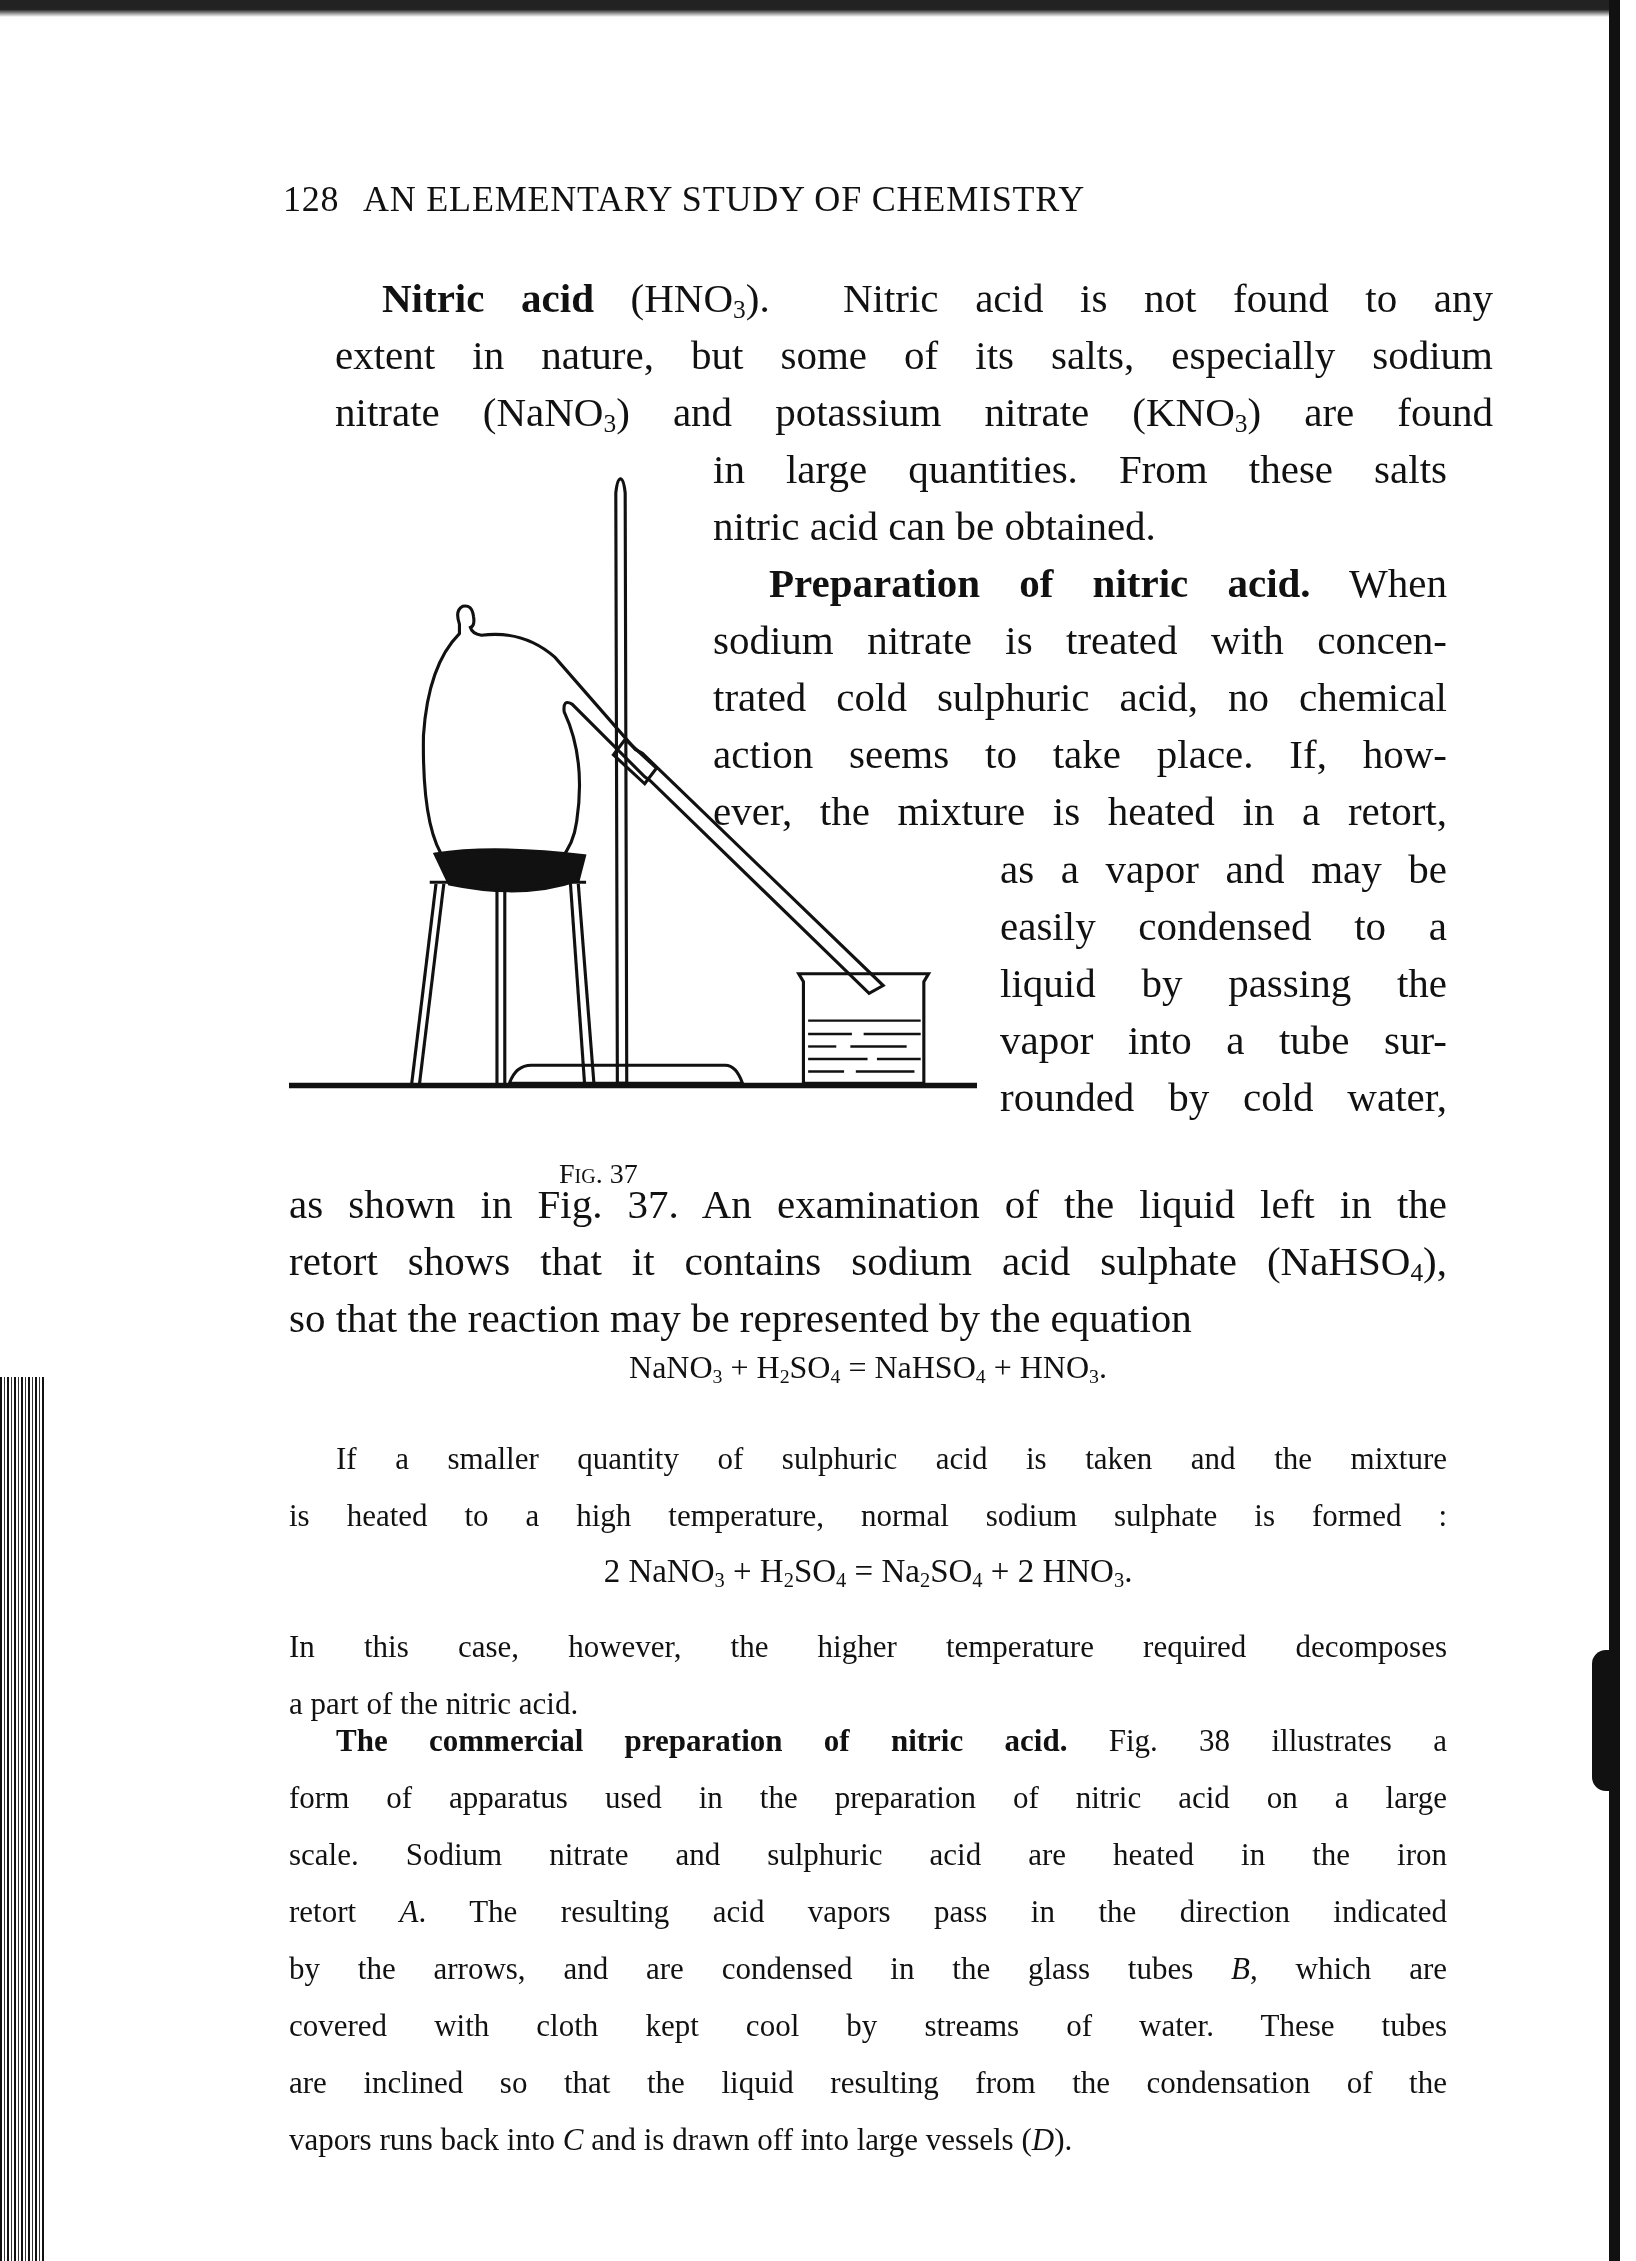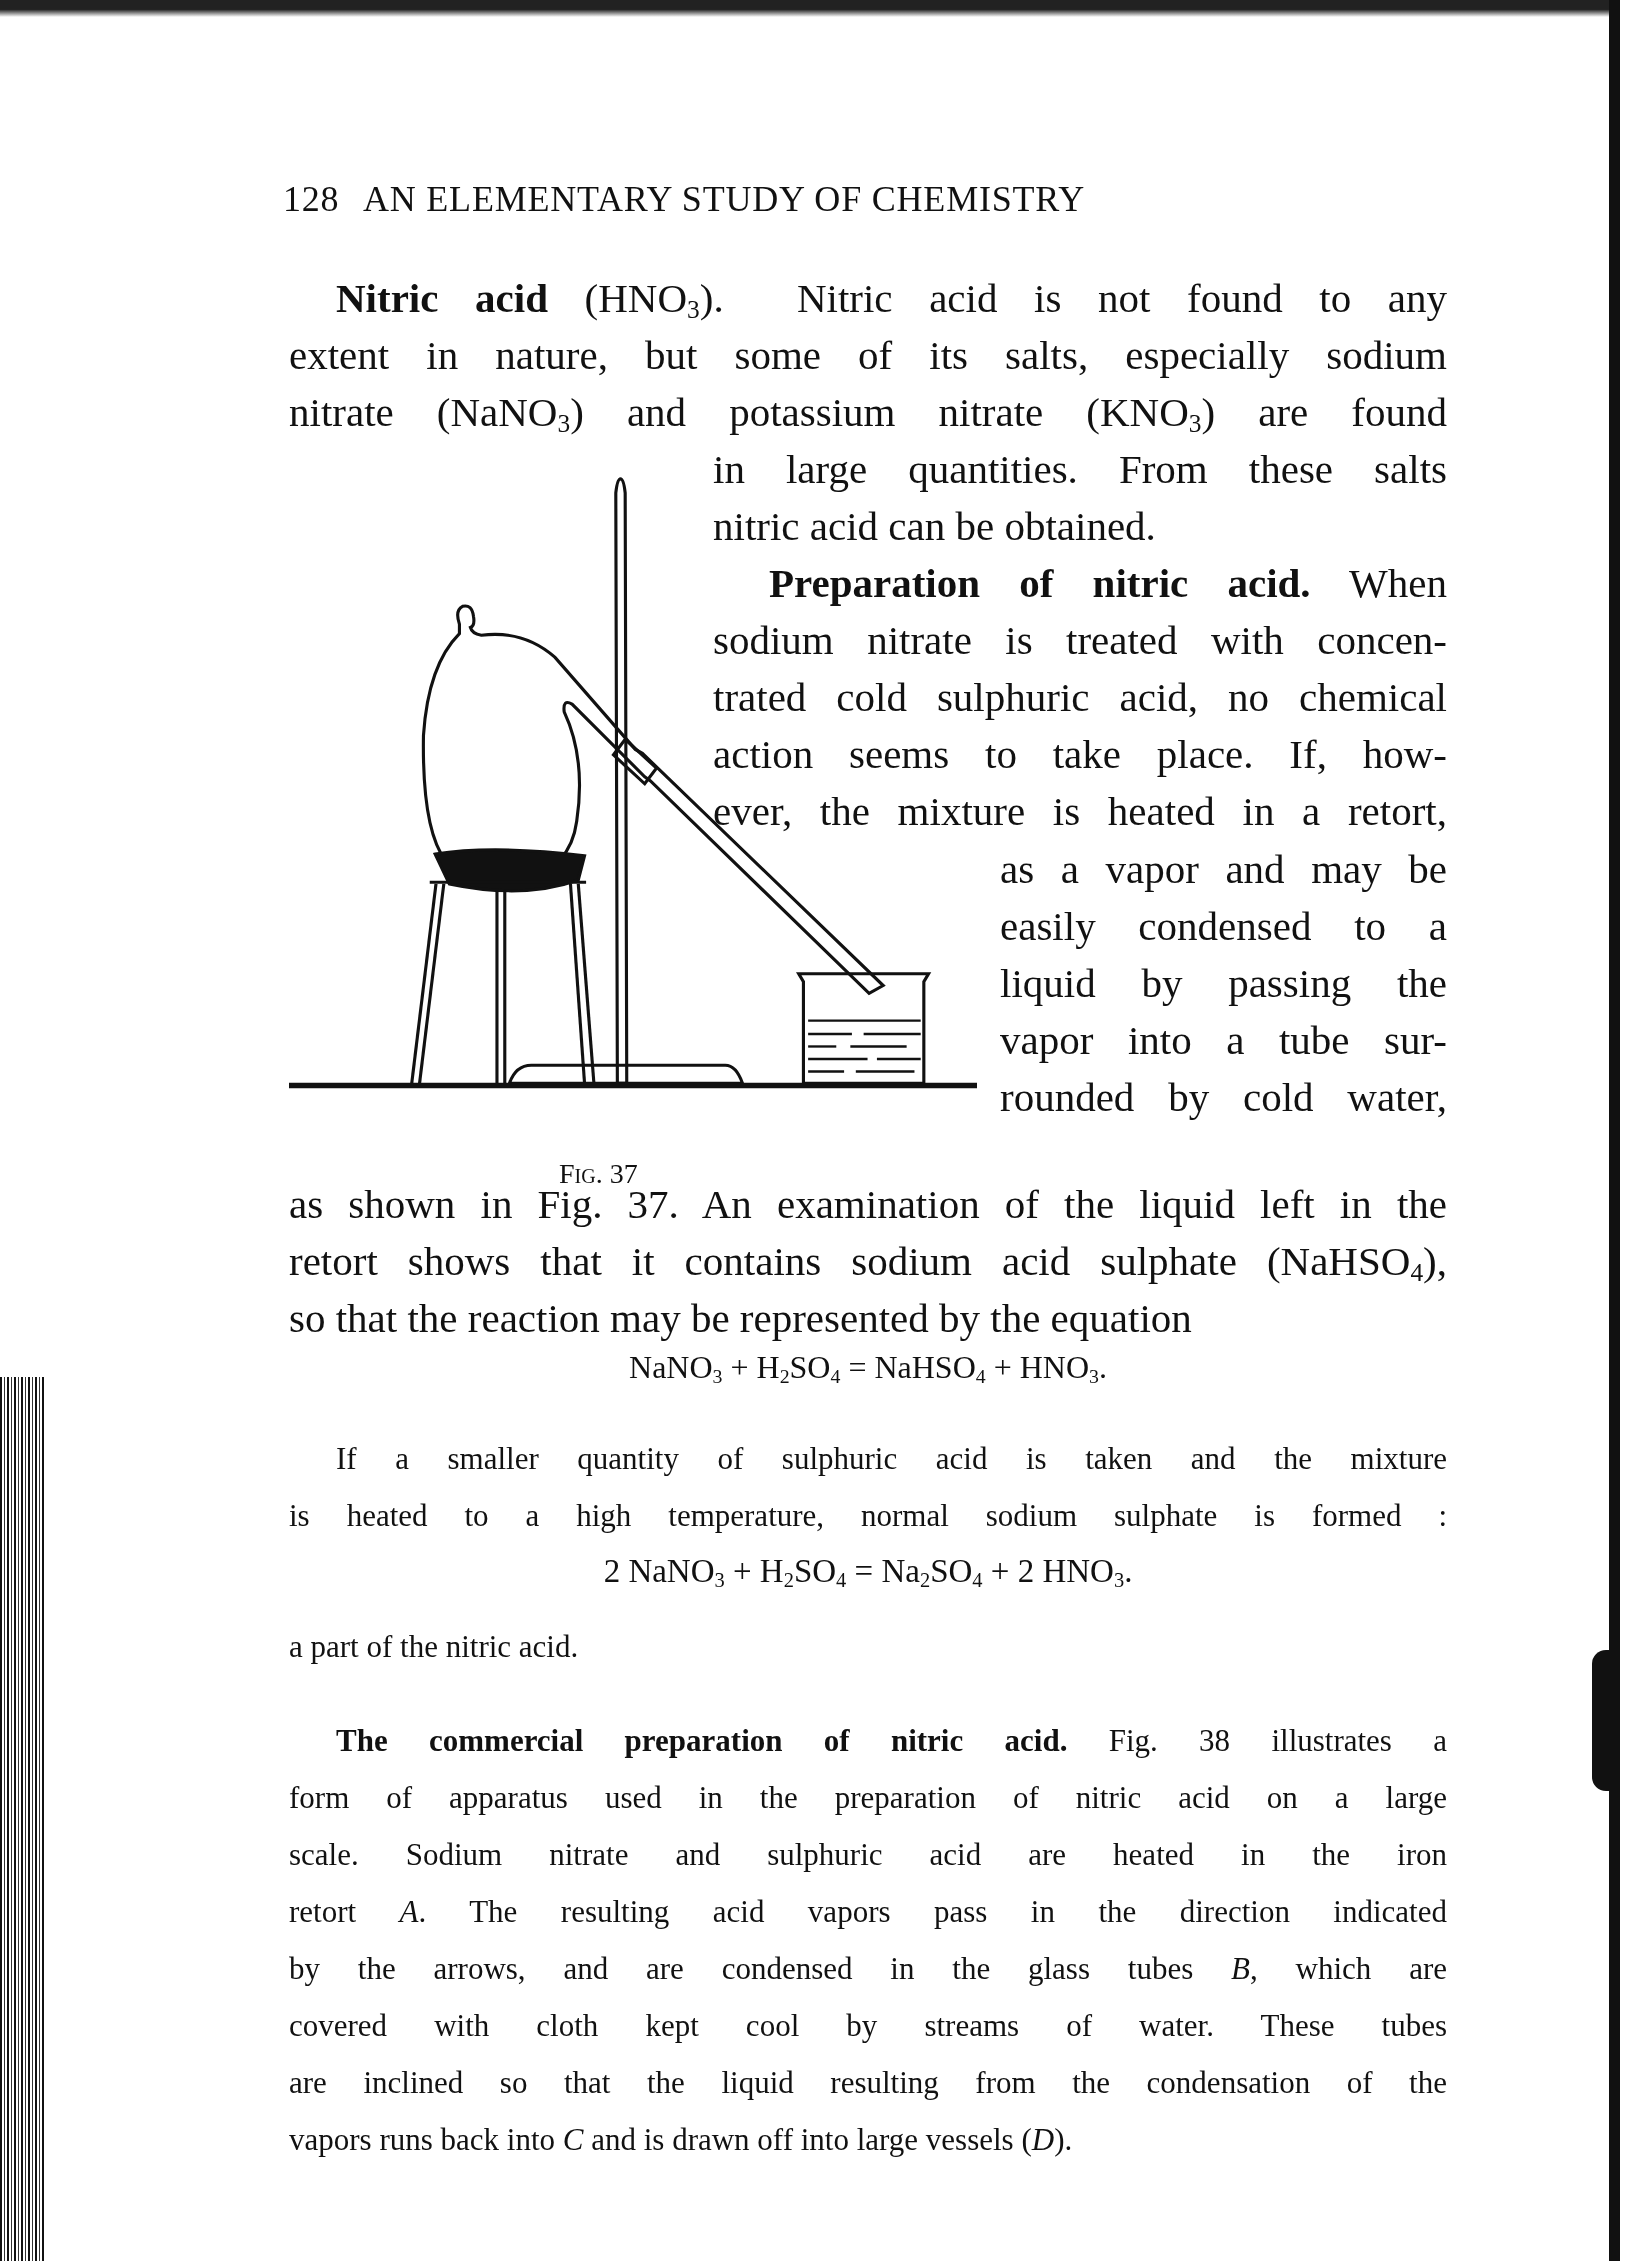--- a/index.html
+++ b/index.html
@@ -38,21 +38,21 @@
 <div class="top-edge"></div>
 <div class="right-edge"></div>
 <div class="right-edge2"></div>
 <div class="right-blob"></div>
 <div class="left-binding"></div>
 
 <div class="running-head">
   <span class="pnum">128</span><span>AN ELEMENTARY STUDY OF CHEMISTRY</span>
 </div>
 
-<div class="text" style="top:270px;">
+<div class="text" style="top:270px;margin-left:46px;">
   <span class="line indent"><b>Nitric acid</b> <span>(HNO</span><sub>3</sub><span>).</span>&nbsp; <span>Nitric acid is not found to any</span></span>
   <span class="line">extent in nature, but some of its salts, especially sodium</span>
   <span class="line"><span>nitrate (NaNO</span><sub>3</sub><span>) and potassium nitrate (KNO</span><sub>3</sub><span>) are found</span></span>
 </div>
 
 <div class="wrap-right" style="left:713px; width:734px; top:441px;">
   <span class="line">in large quantities. From these salts</span>
   <span class="line last">nitric acid can be obtained.</span>
   <span class="line" style="text-indent:56px;font-family:Liberation Serif, serif;"><b>Preparation of nitric acid.</b> <span>When</span></span>
   <span class="line">sodium nitrate is treated with concen-</span>
@@ -124,20 +124,21 @@
 <div class="small" style="top:1435px;">
   <span class="line indent">If a smaller quantity of sulphuric acid is taken and the mixture</span>
   <span class="line">is heated to a high temperature, normal sodium sulphate is formed :</span>
 </div>
 
 <div class="eq small-eq" style="top:1553px;">
   <span>2 NaNO</span><sub>3</sub><span> + H</span><sub>2</sub><span>SO</span><sub>4</sub><span> = Na</span><sub>2</sub><span>SO</span><sub>4</sub><span> + 2 HNO</span><sub>3</sub><span>.</span>
 </div>
 
 <div class="small" style="top:1623px;">
+  <span class="line">In this case, however, the higher temperature required decomposes</span>
   <span class="line last">a part of the nitric acid.</span>
 </div>
 
 <div class="small" style="top:1717px;">
   <span class="line indent"><b>The commercial preparation of nitric acid.</b> <span>Fig. 38 illustrates a</span></span>
   <span class="line">form of apparatus used in the preparation of nitric acid on a large</span>
   <span class="line">scale. Sodium nitrate and sulphuric acid are heated in the iron</span>
   <span class="line"><span>retort </span><i>A</i><span>. The resulting acid vapors pass in the direction indicated</span></span>
   <span class="line"><span>by the arrows, and are condensed in the glass tubes </span><i>B</i><span>, which are</span></span>
   <span class="line">covered with cloth kept cool by streams of water. These tubes</span>

